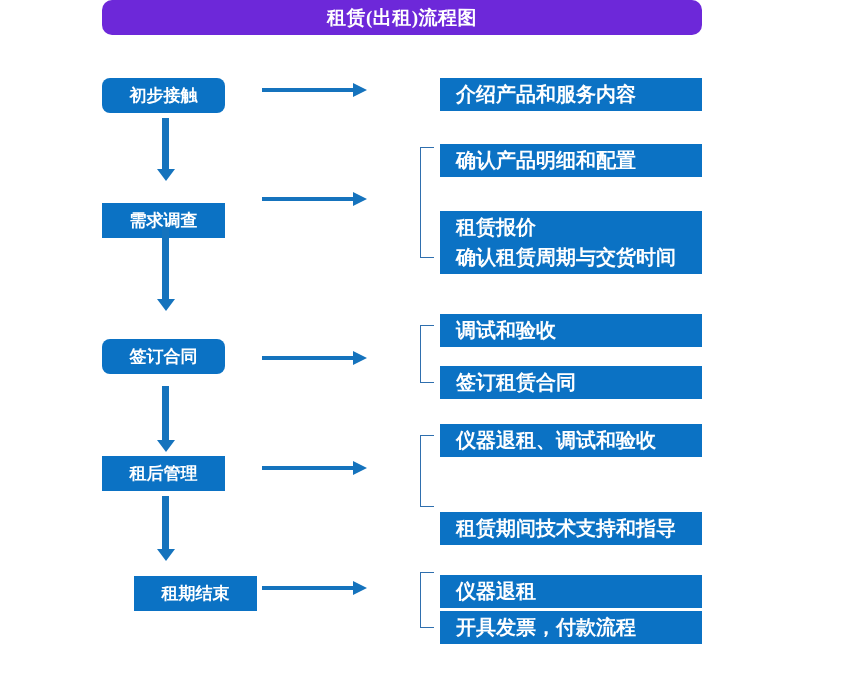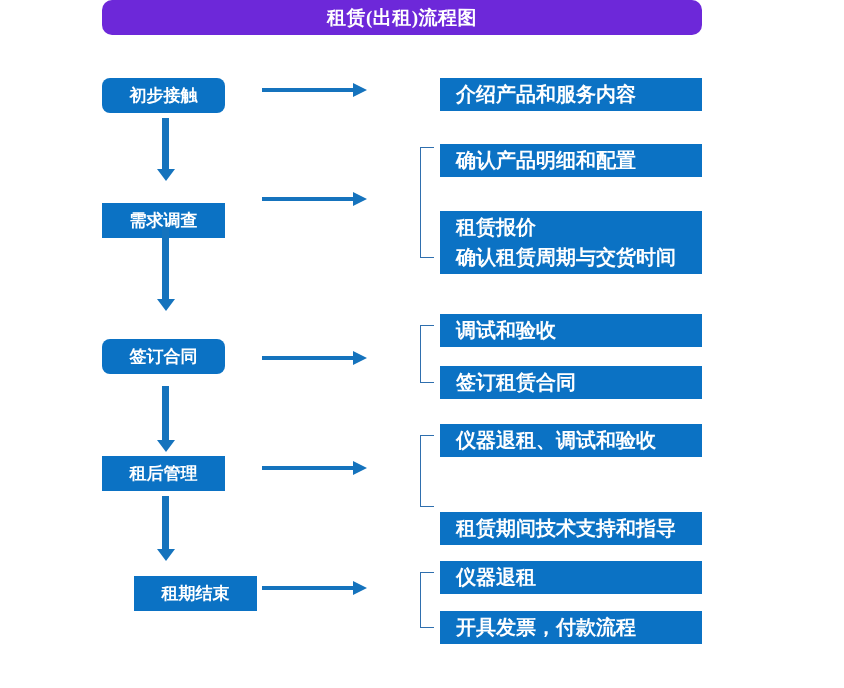--- a/index.html
+++ b/index.html
@@ -148,17 +148,17 @@
       <div class="detail-box" style="top: 366px;">签订租赁合同</div>
       <div class="stage-box" style="top: 456px;">租后管理</div>
       <div class="h-arrow" style="top: 466px;"></div>
       <div class="v-arrow" style="top: 496px; height: 54px;"></div>
       <div class="bracket" style="top: 435px; height: 72px;"></div>
       <div class="detail-box" style="top: 424px;">仪器退租、调试和验收</div>
       <div class="detail-box" style="top: 512px;">租赁期间技术支持和指导</div>
       <div class="stage-box" style="top: 576px; margin-left: 32px;">租期结束</div>
       <div class="h-arrow" style="top: 586px;"></div>
       <div class="bracket" style="top: 572px; height: 56px;"></div>
-      <div class="detail-box" style="top: 561px;">仪器退租</div>
+      <div class="detail-box" style="top: 575px;">仪器退租</div>
       <div class="detail-box" style="top: 611px; text-align: right;">开具发票，付款流程</div>
     </div>
 
 </div>
 
 </body></html>

